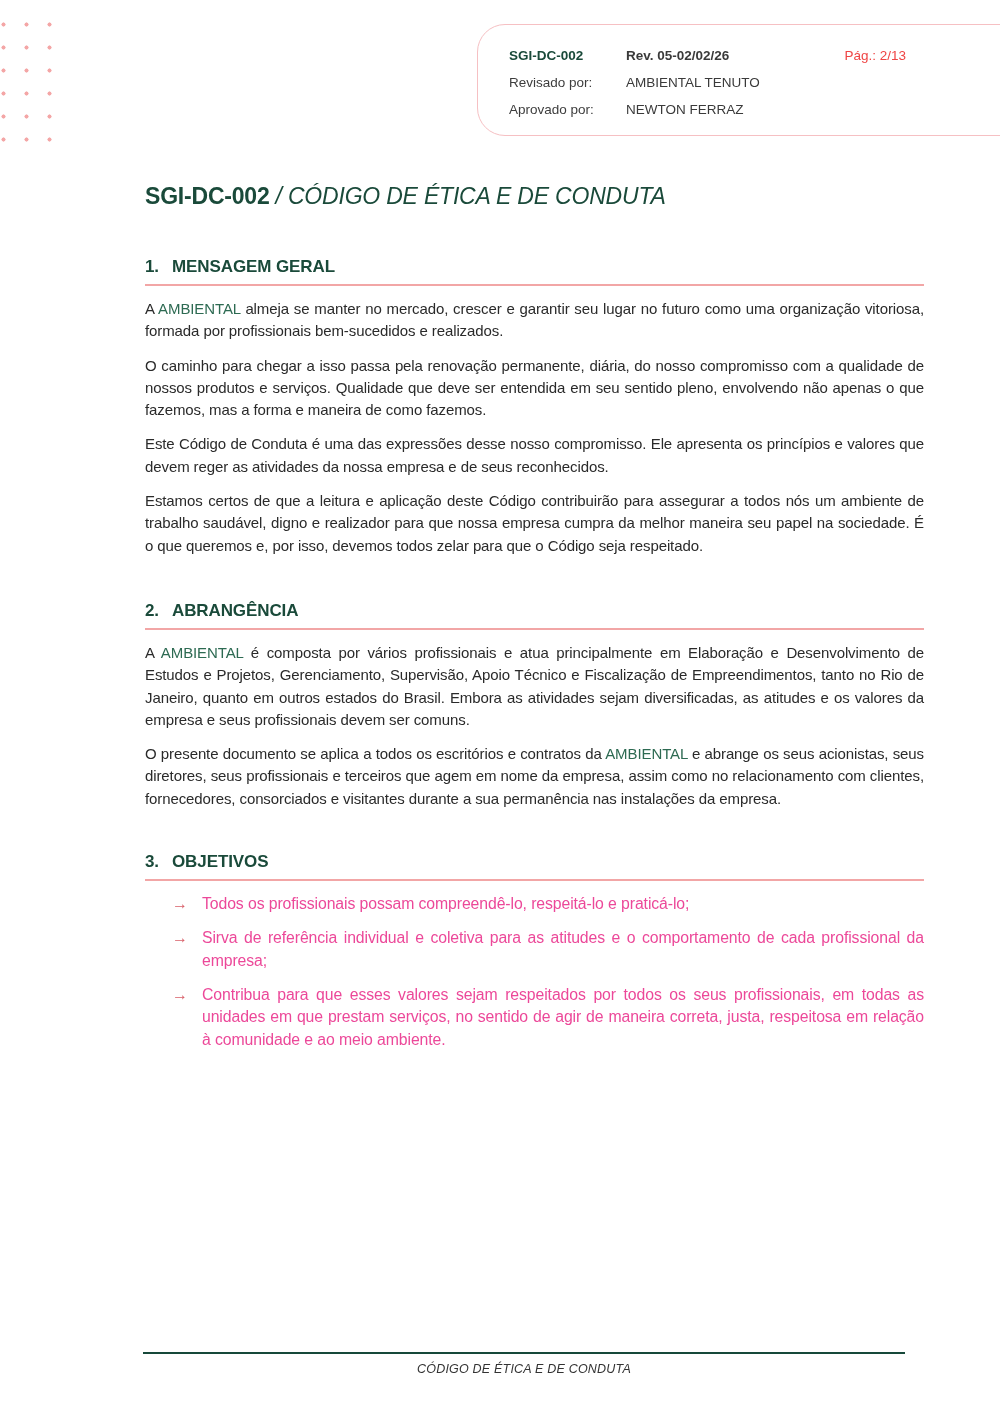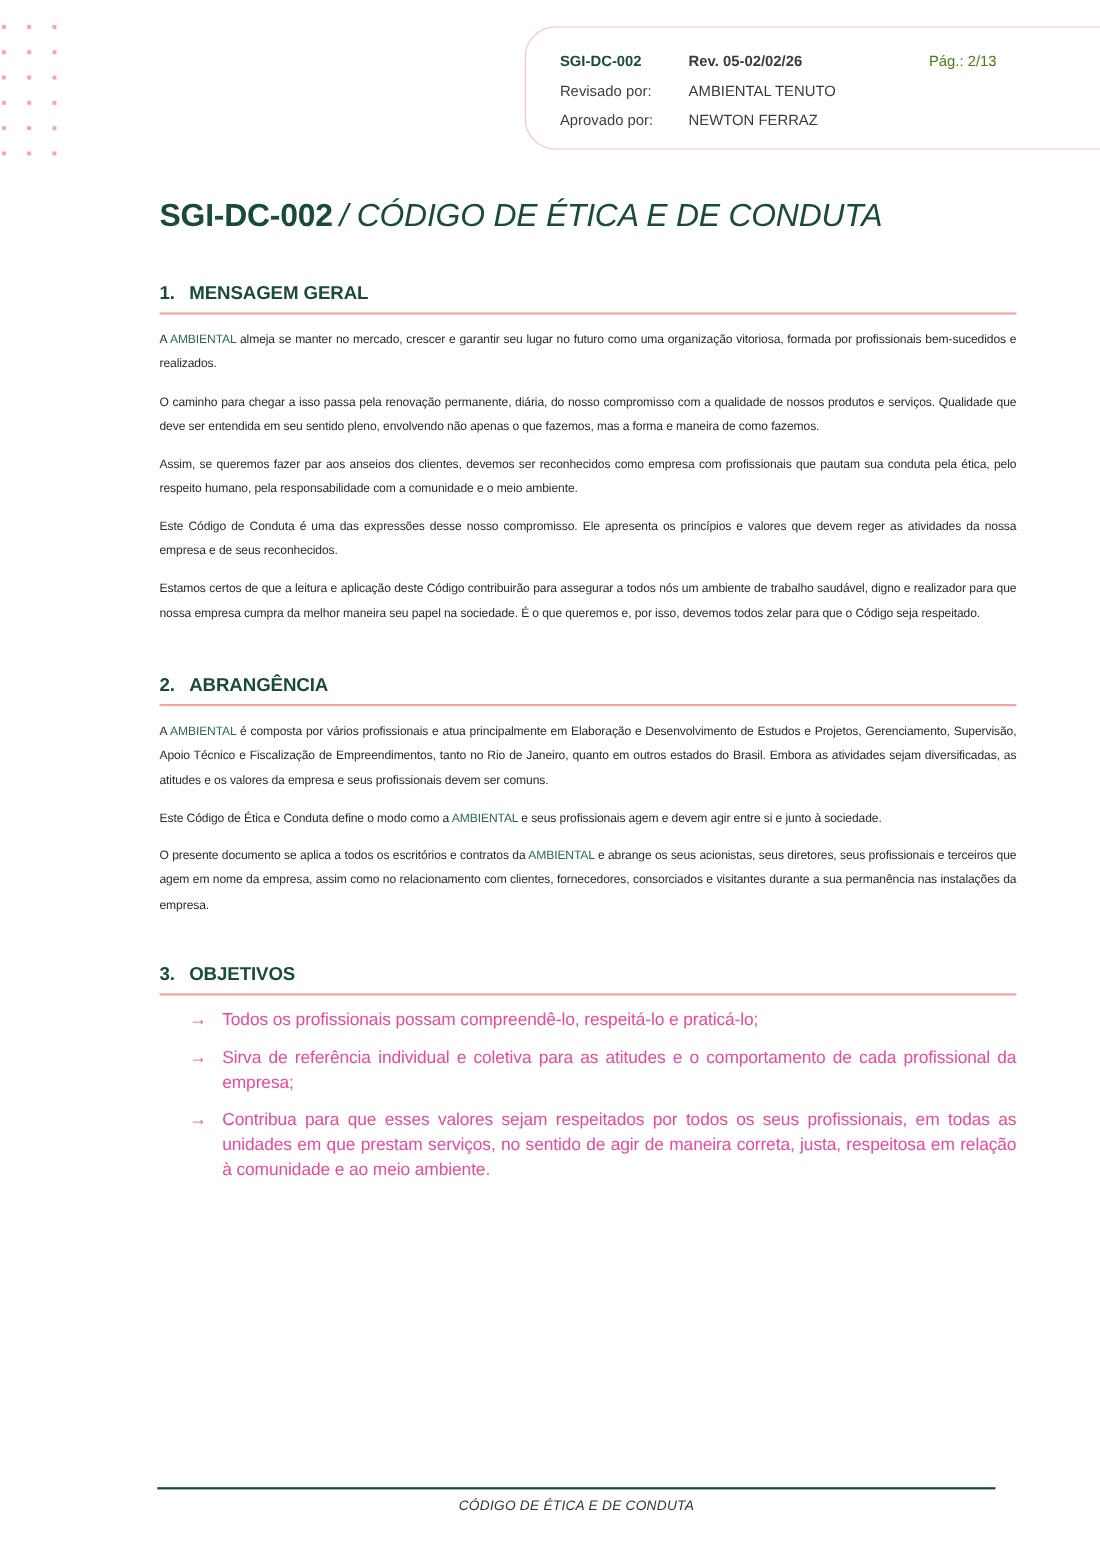--- a/index.html
+++ b/index.html
@@ -22,39 +22,39 @@
     border:1.5px solid #f6c0c3;border-radius:28px;
     box-sizing:border-box;
     padding:22px 0 0 31px;
   }
   .hb-grid{
     display:grid;grid-template-columns:117px 215px 65px;
     row-gap:10px;font-size:13.5px;line-height:17px;color:#3d3d3d;
   }
   .hb-code{color:#1a4a3a;font-weight:700;}
   .hb-rev{font-weight:700;color:#3a3a3a;}
-  .hb-page{text-align:right;color:#4d7c0f;}
+  .hb-page{text-align:right;color:#ef4444;}
   .hb-label{color:#3d3d3d;}
   .hb-value{color:#3a3a3a;}
   
   .content{position:absolute;left:145px;top:183px;width:779px;}
   .doc-title{
-    font-size:29px;line-height:27px;color:#1a4a3a;letter-spacing:-0.2px;
+    font-size:23px;line-height:27px;color:#1a4a3a;letter-spacing:-0.2px;
     white-space:nowrap;
   }
   .doc-title .t-code{font-weight:700;}
   .doc-title .t-rest{font-style:italic;font-weight:400;margin-left:6px;}
   section{margin:0;}
   .sec-head{
     display:flex;gap:13px;align-items:baseline;
     color:#1a4a3a;font-weight:700;font-size:17px;line-height:20px;letter-spacing:-0.1px;
   }
   .sec-rule{border:0;border-top:2px solid #f2a6a6;margin:7px 0 0 0;}
   .para{
-    margin:12px 0 0 0;font-size:11px;line-height:22.3px;letter-spacing:-0.1px;
+    margin:12px 0 0 0;font-size:15px;line-height:22.3px;letter-spacing:-0.1px;
     text-align:justify;color:#2a2a2a;
   }
   .brand{color:#2d6a52;}
   .bullets{list-style:none;margin:0;padding:0 0 0 27px;}
   .bullet{display:flex;margin-top:12px;font-size:15.8px;line-height:22.3px;letter-spacing:-0.1px;}
   .b-arrow{flex:0 0 30px;color:#d9606a;font-size:16px;}
   .b-text{flex:1;text-align:justify;color:#ec4899;}
   
   .footer{position:absolute;left:143px;top:1352px;width:762px;border-top:2px solid #17493a;}
   .footer-text{
@@ -88,32 +88,30 @@
   </div>
   <div>
       <section style="margin-top: 47px;">
         <div class="sec-head">
           <span>1.</span>
           <span>MENSAGEM GERAL</span>
         </div>
         <hr class="sec-rule">
         <p class="para">A <span class="brand">AMBIENTAL</span> almeja se manter no mercado, crescer e garantir seu lugar no futuro como uma organização vitoriosa, formada por profissionais bem-sucedidos e realizados.</p>
         <p class="para">O caminho para chegar a isso passa pela renovação permanente, diária, do nosso compromisso com a qualidade de nossos produtos e serviços. Qualidade que deve ser entendida em seu sentido pleno, envolvendo não apenas o que fazemos, mas a forma e maneira de como fazemos.</p>
-        <p class="para">Assim, se queremos fazer par aos anseios dos clientes, devemos ser reconhecidos como empresa com profissionais que pautam sua conduta pela ética, pelo respeito humano, pela responsabilidade com a comunidade e o meio ambiente.</p>
         <p class="para">Este Código de Conduta é uma das expressões desse nosso compromisso. Ele apresenta os princípios e valores que devem reger as atividades da nossa empresa e de seus reconhecidos.</p>
         <p class="para">Estamos certos de que a leitura e aplicação deste Código contribuirão para assegurar a todos nós um ambiente de trabalho saudável, digno e realizador para que nossa empresa cumpra da melhor maneira seu papel na sociedade. É o que queremos e, por isso, devemos todos zelar para que o Código seja respeitado.</p>
       </section>
       <section style="margin-top: 44px;">
         <div class="sec-head">
           <span>2.</span>
           <span>ABRANGÊNCIA</span>
         </div>
         <hr class="sec-rule">
         <p class="para">A <span class="brand">AMBIENTAL</span> é composta por vários profissionais e atua principalmente em Elaboração e Desenvolvimento de Estudos e Projetos, Gerenciamento, Supervisão, Apoio Técnico e Fiscalização de Empreendimentos, tanto no Rio de Janeiro, quanto em outros estados do Brasil. Embora as atividades sejam diversificadas, as atitudes e os valores da empresa e seus profissionais devem ser comuns.</p>
-        <p class="para">Este Código de Ética e Conduta define o modo como a <span class="brand">AMBIENTAL</span> e seus profissionais agem e devem agir entre si e junto à sociedade.</p>
         <p class="para">O presente documento se aplica a todos os escritórios e contratos da <span class="brand">AMBIENTAL</span> e abrange os seus acionistas, seus diretores, seus profissionais e terceiros que agem em nome da empresa, assim como no relacionamento com clientes, fornecedores, consorciados e visitantes durante a sua permanência nas instalações da empresa.</p>
       </section>
       <section style="margin-top: 42px;">
         <div class="sec-head">
           <span>3.</span>
           <span>OBJETIVOS</span>
         </div>
         <hr class="sec-rule">
         <ul class="bullets">
           <li class="bullet">

